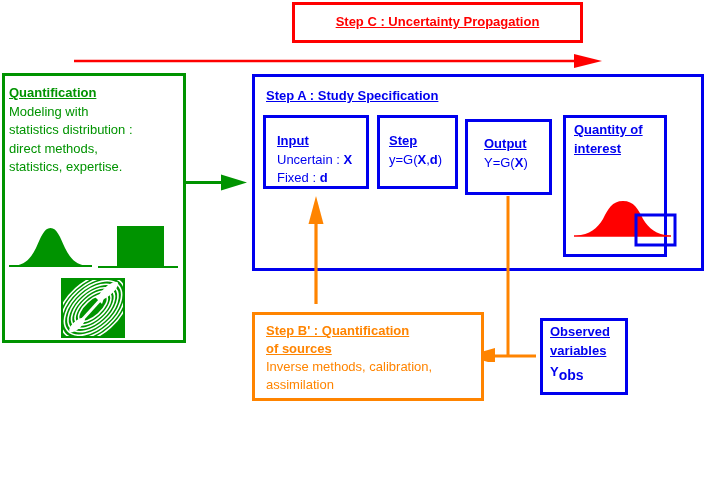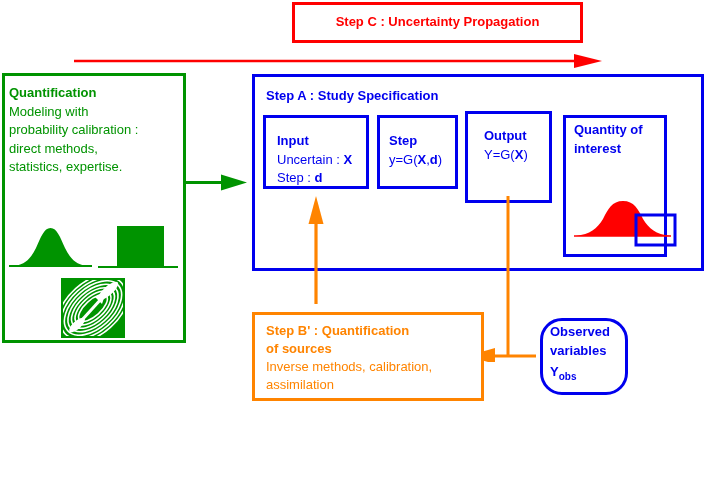--- a/index.html
+++ b/index.html
@@ -6,50 +6,50 @@
     --c-red:#ff0000; --c-green:#009300; --c-blue:#0000ee; --c-orange:#ff8400;
   }
   html,body{margin:0;padding:0;background:#fff;}
   body{font-family:"Liberation Sans", sans-serif;}
   .canvas{position:relative;width:708px;height:484px;background:#fff;overflow:hidden;}
   .box{position:absolute;box-sizing:border-box;border:3px solid;background:#fff;}
   .red-b{border-color:var(--c-red);color:var(--c-red);}
   .green-b{border-color:var(--c-green);color:var(--c-green);}
   .blue-b{border-color:var(--c-blue);color:var(--c-blue);}
   .orange-b{border-color:var(--c-orange);color:var(--c-orange);}
-  .bold{font-weight:bold;}
+  .bold{font-weight:bold;text-decoration:underline;}
   .t13{font-size:13px;line-height:18.5px;}
   .center{display:flex;align-items:center;justify-content:center;}
   .abs{position:absolute;}
   svg{position:absolute;display:block;}
   .s-red{stroke:var(--c-red);}   .f-red{fill:var(--c-red);}
   .s-green{stroke:var(--c-green);} .f-green{fill:var(--c-green);}
   .s-blue{stroke:var(--c-blue);}
   .s-orange{stroke:var(--c-orange);} .f-orange{fill:var(--c-orange);}
-  sub.obs{font-size:10px;font-weight:bold;}
+  sub.obs{font-size:14px;font-weight:bold;}
 </style>
 </head>
 <body>
 
 <div class="canvas">
 
   <div class="box red-b center t13 bold" style="left:292px;top:2px;width:291px;height:41px;">
     <span>Step C : Uncertainty Propagation</span>
   </div>
 
   <svg style="left:74px;top:52px;" width="530" height="18" viewBox="0 0 530 18">
     <path class="s-red" d="M0 9 H503" stroke-width="2.5" fill="none"></path>
     <polygon class="f-red" points="500,2 528,9 500,16"></polygon>
   </svg>
 
   <div class="box green-b t13" style="left:2px;top:73px;width:184px;height:270px;">
     <div style="padding:8px 0 0 4px;">
       <div class="bold">Quantification</div>
       <div>Modeling with</div>
-      <div>probability calibration :</div>
+      <div>statistics distribution :</div>
       <div>direct methods,</div>
       <div>statistics, expertise.</div>
     </div>
 
     <svg style="left:3px;top:146px;" width="85" height="47" viewBox="0 0 85 47">
       <path class="s-green" d="M1 44 H84" stroke-width="2" fill="none"></path>
       <path class="f-green" d="M7 44 C18 42 23 36 28 26 C33 15 36 6 42.5 6 C49 6 52 15 57 26 C62 36 67 42 78 44 Z"></path>
     </svg>
 
     <svg style="left:91px;top:146px;" width="84" height="47" viewBox="0 0 84 47">
@@ -87,32 +87,32 @@
     <polygon class="f-green" points="36,2.5 62,10.5 36,18.5"></polygon>
   </svg>
 
   <div class="box blue-b t13" style="left:252px;top:74px;width:452px;height:197px;">
     <div class="abs bold" style="left:11px;top:10px;">Step A : Study Specification</div>
 
     <div class="box blue-b" style="left:8px;top:38px;width:106px;height:74px;">
       <div style="padding:14px 0 0 11px;">
         <div class="bold">Input</div>
         <div><span>Uncertain : </span><b>X</b></div>
-        <div><span>Step : </span><b>d</b></div>
+        <div><span>Fixed : </span><b>d</b></div>
       </div>
     </div>
 
     <div class="box blue-b" style="left:122px;top:38px;width:81px;height:74px;">
       <div style="padding:14px 0 0 9px;">
         <div class="bold">Step</div>
         <div><span>y=G(</span><b>X</b><span>,</span><b>d</b><span>)</span></div>
       </div>
     </div>
 
-    <div class="box blue-b" style="left:210px;top:34px;width:87px;height:92px;">
+    <div class="box blue-b" style="left:210px;top:42px;width:87px;height:76px;">
       <div style="padding:13px 0 0 16px;">
         <div class="bold">Output</div>
         <div><span>Y=G(</span><b>X</b><span>)</span></div>
       </div>
     </div>
 
     <div class="box blue-b" style="left:308px;top:38px;width:104px;height:142px;">
       <div style="padding:3px 0 0 8px;">
         <div class="bold">Quantity of</div>
         <div class="bold">interest</div>
@@ -138,21 +138,21 @@
 
   <div class="box orange-b t13" style="left:252px;top:312px;width:232px;height:89px;">
     <div style="padding:7px 0 0 11px;line-height:18px;">
       <div class="bold">Step B' : Quantification</div>
       <div class="bold">of sources</div>
       <div>Inverse methods, calibration,</div>
       <div>assimilation</div>
     </div>
   </div>
 
-  <div class="box blue-b t13" style="left:540px;top:318px;width:88px;height:77px;border-radius:22px;">
+  <div class="box blue-b t13" style="left:540px;top:318px;width:88px;height:77px;">
     <div style="padding:2px 0 0 7px;">
       <div class="bold">Observed</div>
       <div class="bold">variables</div>
       <div style="margin-top:3px;"><b>Y</b><sub class="obs">obs</sub></div>
     </div>
   </div>
 
 </div>
 
 </body></html>

